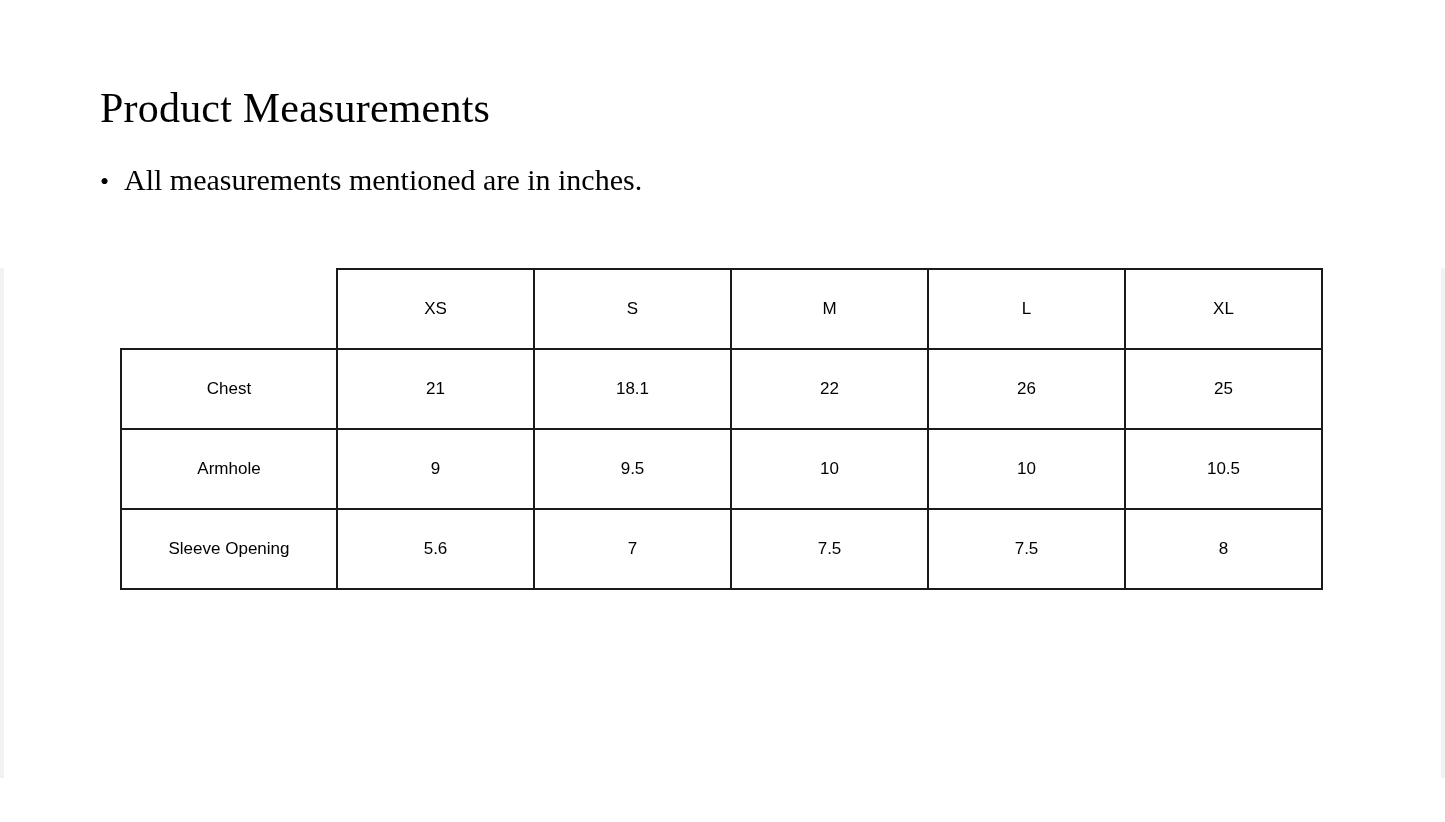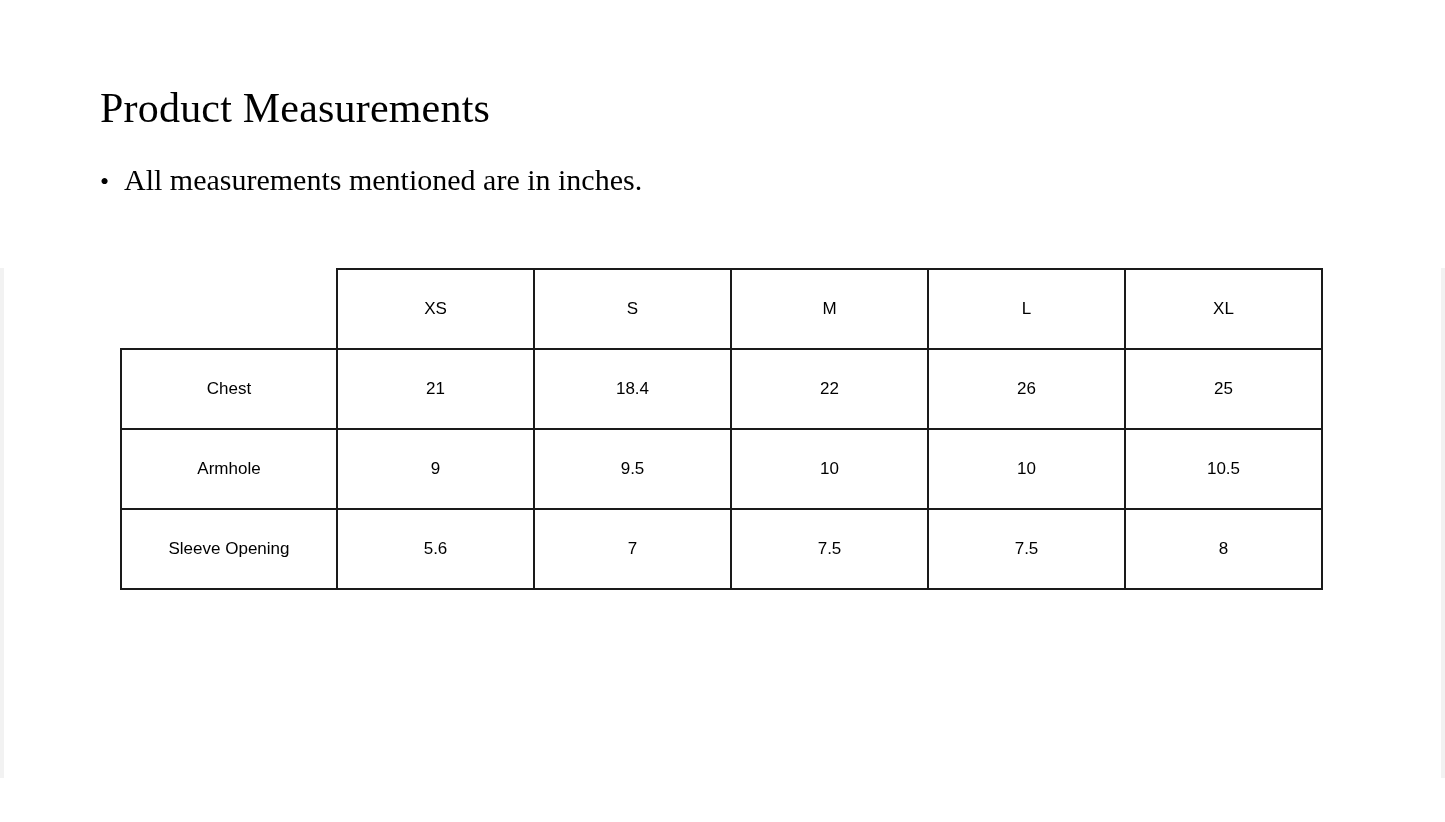--- a/index.html
+++ b/index.html
@@ -132,21 +132,21 @@
           <th class="size-head">S</th>
           <th class="size-head">M</th>
           <th class="size-head">L</th>
           <th class="size-head">XL</th>
         </tr>
       </thead>
       <tbody>
         <tr>
           <td>Chest</td>
           <td>21</td>
-          <td>18.4</td>
+          <td>18.1</td>
           <td>22</td>
           <td>26</td>
           <td>25</td>
         </tr>
         <tr>
           <td>Armhole</td>
           <td>9</td>
           <td>9.5</td>
           <td>10</td>
           <td>10</td>

